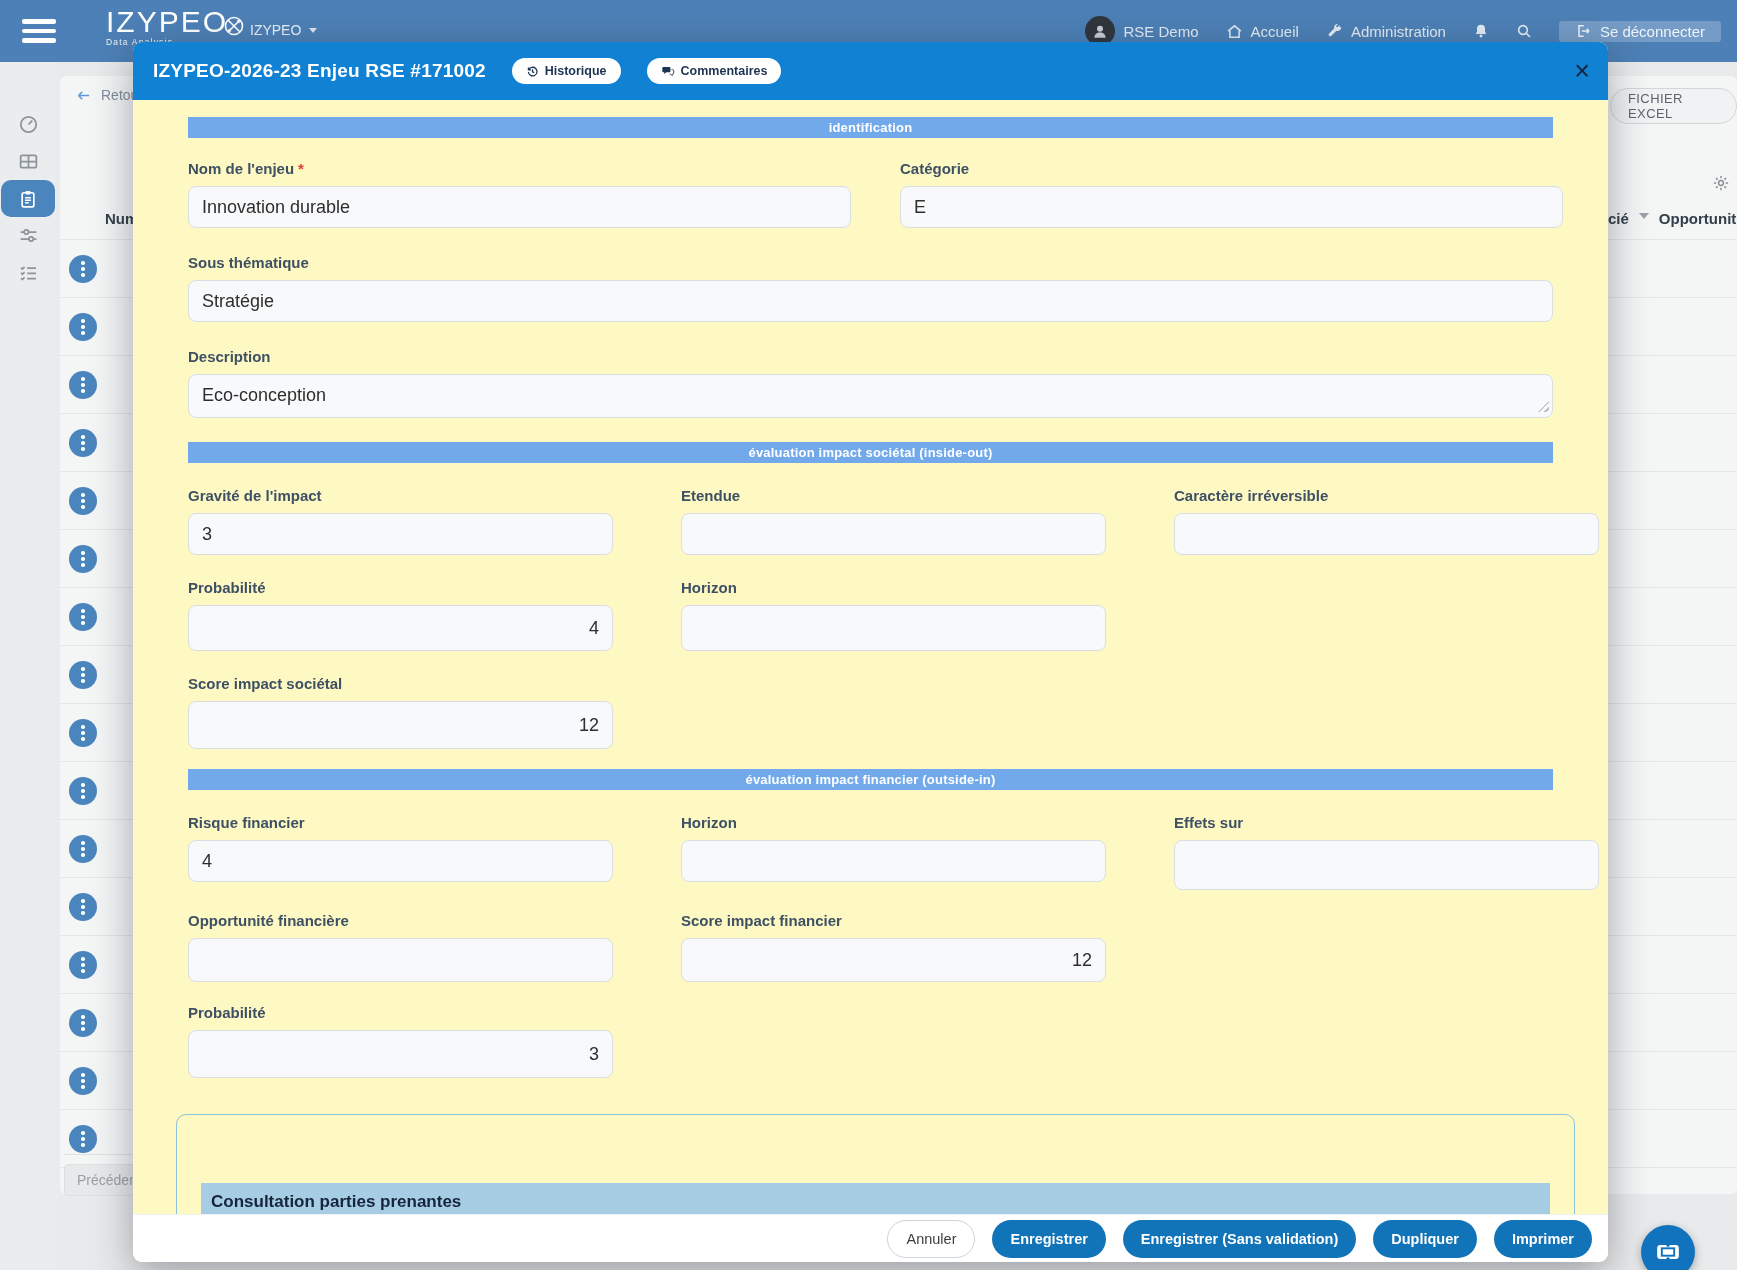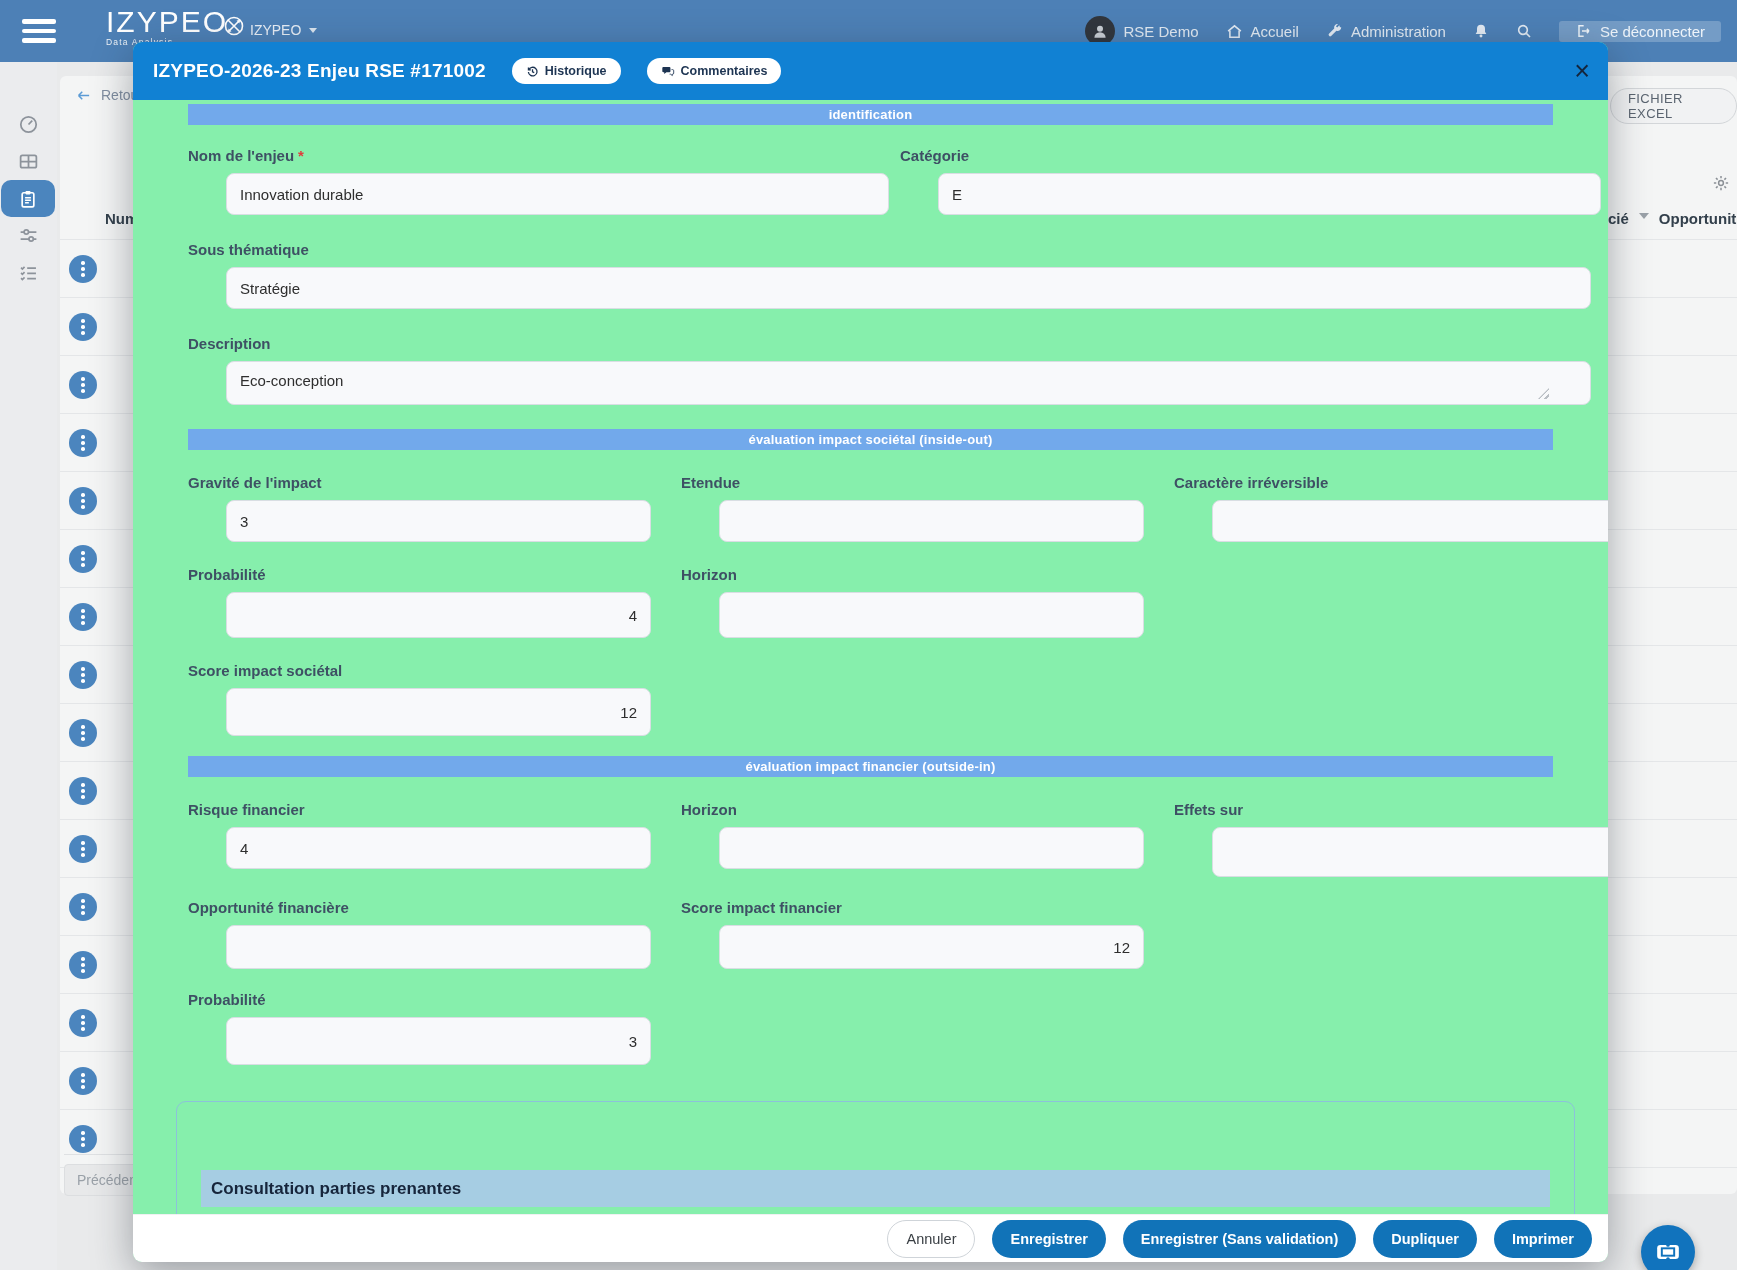--- a/index.html
+++ b/index.html
@@ -55,41 +55,41 @@
   .kebab { position:absolute; left:9px; top:15px; width:28px; height:28px; border-radius:50%;
            background:#4b85be; display:flex; flex-direction:column; align-items:center;
            justify-content:center; cursor:pointer; }
   .kebab i { width:3.5px; height:3.5px; border-radius:50%; background:#fff; margin:1.3px 0; }
   .bg-pagination { position:absolute; left:4px; top:1078px; width:290px; border-top:1px solid #dfe1e3;
                    padding-top:9px; }
   .prev-btn { display:inline-block; padding:7px 12px; background:#e8e9ea; border:1px solid #dcdee0;
               border-radius:4px; font-size:14px; color:#9aa1a8; cursor:pointer; }
 
   
-  .modal { position:absolute; left:133px; top:42px; width:1475px; height:1220px; background:#86efac;
+  .modal { position:absolute; left:133px; top:42px; width:1475px; height:1220px; background:#fef9c3;
            border-radius:9px; box-shadow:0 12px 40px rgba(25,35,45,.38); z-index:10; overflow:hidden;
            display:flex; flex-direction:column; }
   .modal-header { height:58px; flex:none; background:#1181d3; display:flex; align-items:center;
                   padding:0 20px; gap:26px; position:relative; }
   .modal-title { color:#fff; font-size:19px; font-weight:bold; letter-spacing:.2px; }
   .pill { background:#fff; border:none; border-radius:14px; height:26px; padding:0 14px;
           display:flex; align-items:center; gap:6px; color:#1d3452; font-size:12.5px; font-weight:bold;
           cursor:pointer; font-family:"Liberation Sans", sans-serif; }
   .modal-close { position:absolute; right:18px; top:50%; transform:translateY(-50%); font-size:27px;
                  line-height:1; color:#14253c; cursor:pointer; background:none; border:none; }
 
-  .modal-body { flex:1; overflow:hidden; padding:4px 55px 0 55px; }
+  .modal-body { flex:1; overflow:hidden; padding:17px 55px 0 55px; }
   .banner { height:21px; background:#72a9eb; color:#fff; font-size:13px; font-weight:bold;
             display:flex; align-items:center; justify-content:center; margin-bottom:22px; letter-spacing:.2px; }
   .banner.mt { margin-bottom:24px; }
   .flabel { font-size:15px; font-weight:bold; color:#3e5064; margin-bottom:9px; display:flex; gap:4px; }
   .req { color:#e03c3c; }
   .input { display:block; width:100%; height:42px; border:1px solid #d9dee3; border-radius:8px;
-           background:#f8f9fb; font-family:"Liberation Sans", sans-serif; font-size:15px; color:#2e2e2e;
-           padding:0 13px;margin-left:38px; }
+           background:#f8f9fb; font-family:"Liberation Sans", sans-serif; font-size:18px; color:#2e2e2e;
+           padding:0 13px; }
   .input.right { text-align:right; }
   .input.h44 { height:44px; } .input.h46 { height:46px; } .input.h48 { height:48px; } .input.h50 { height:50px; }
   textarea.input { height:44px; padding:10px 13px; resize:none; }
   .ta-wrap { position:relative; }
   .ta-grip { position:absolute; right:4px; bottom:6px; width:11px; height:11px;
              background:repeating-linear-gradient(135deg, transparent 0 3px, #b9bec4 3px 4.5px);
              clip-path:polygon(100% 0, 100% 100%, 0 100%); pointer-events:none; }
   .grid2 { display:grid; grid-template-columns:663px 663px; column-gap:49px; margin-bottom:26px; }
   .grid3 { display:grid; grid-template-columns:425px 425px 425px; column-gap:68px; margin-bottom:24px; }
   .grid3.mb20 { margin-bottom:20px; } .grid3.mb22 { margin-bottom:22px; } .grid3.mb36 { margin-bottom:36px; }

